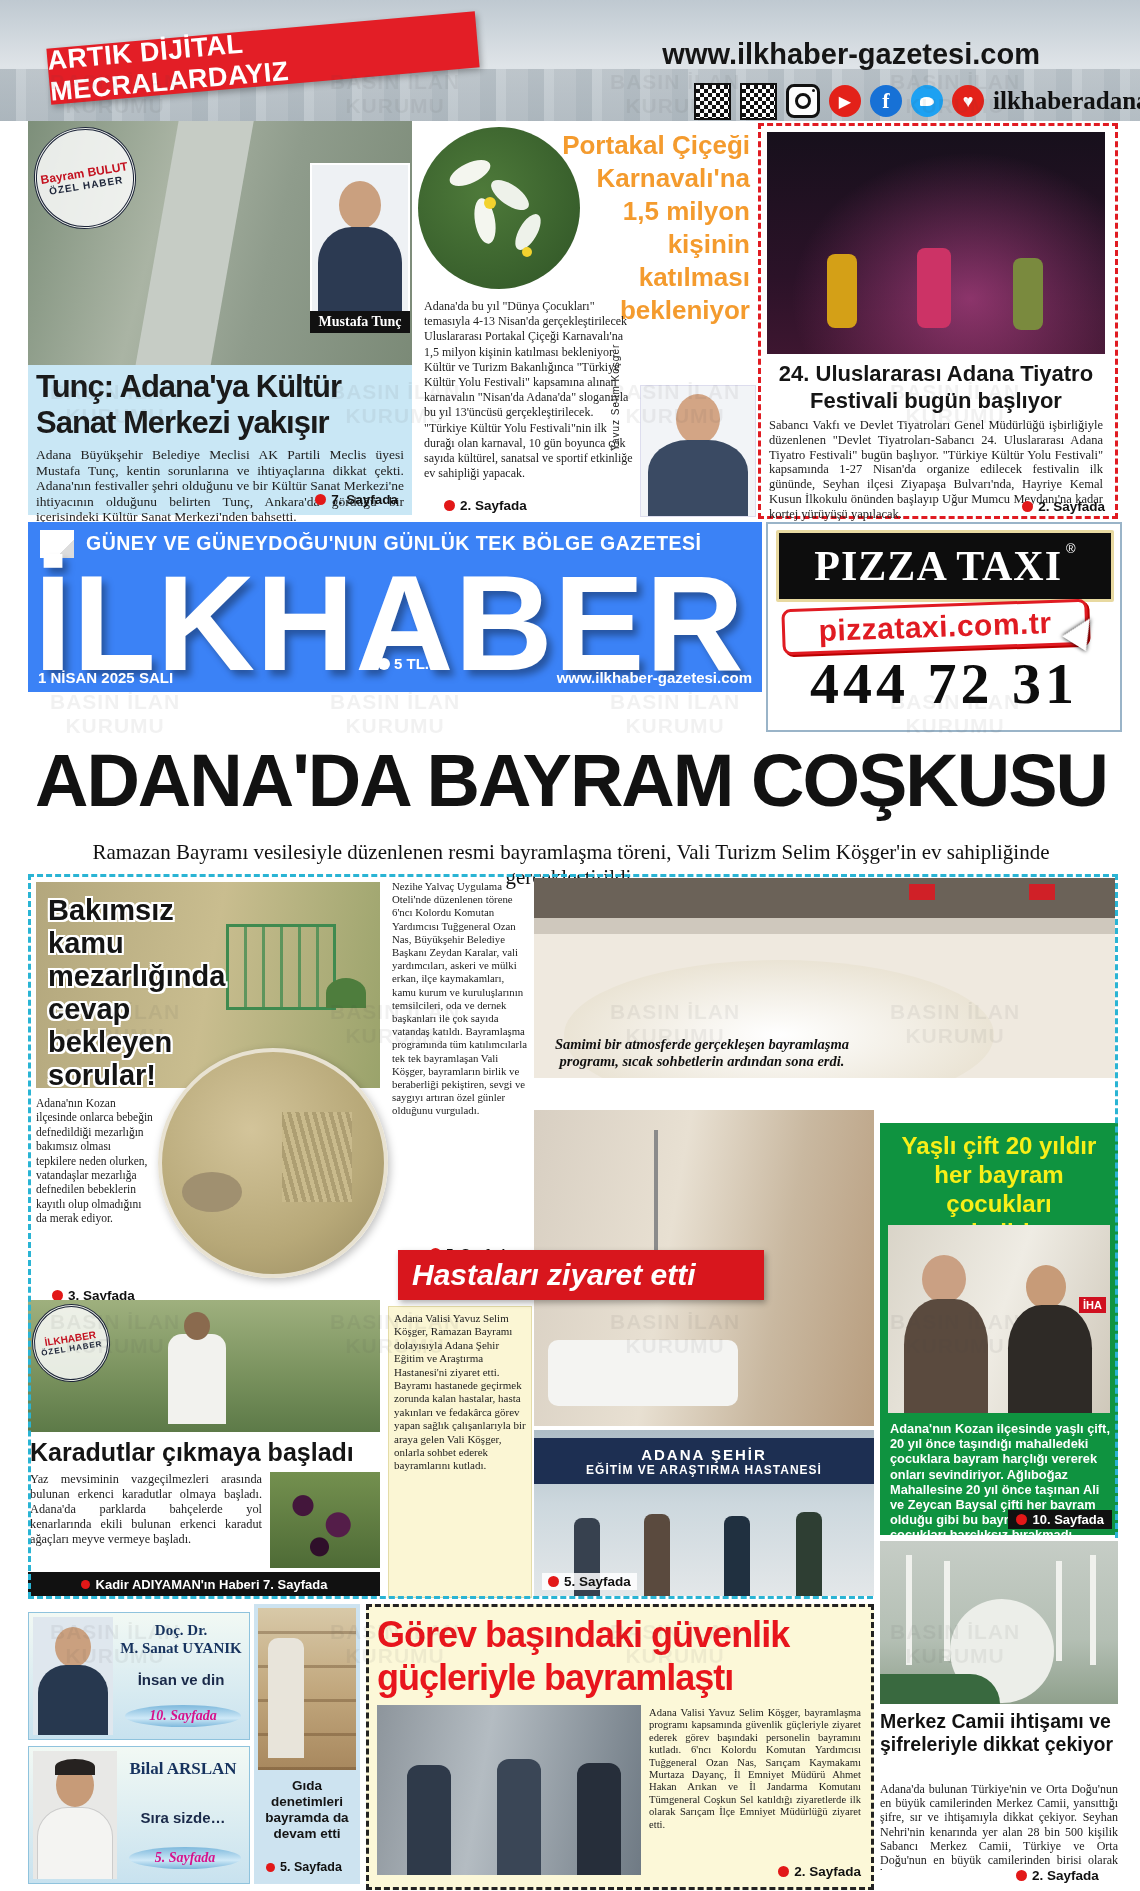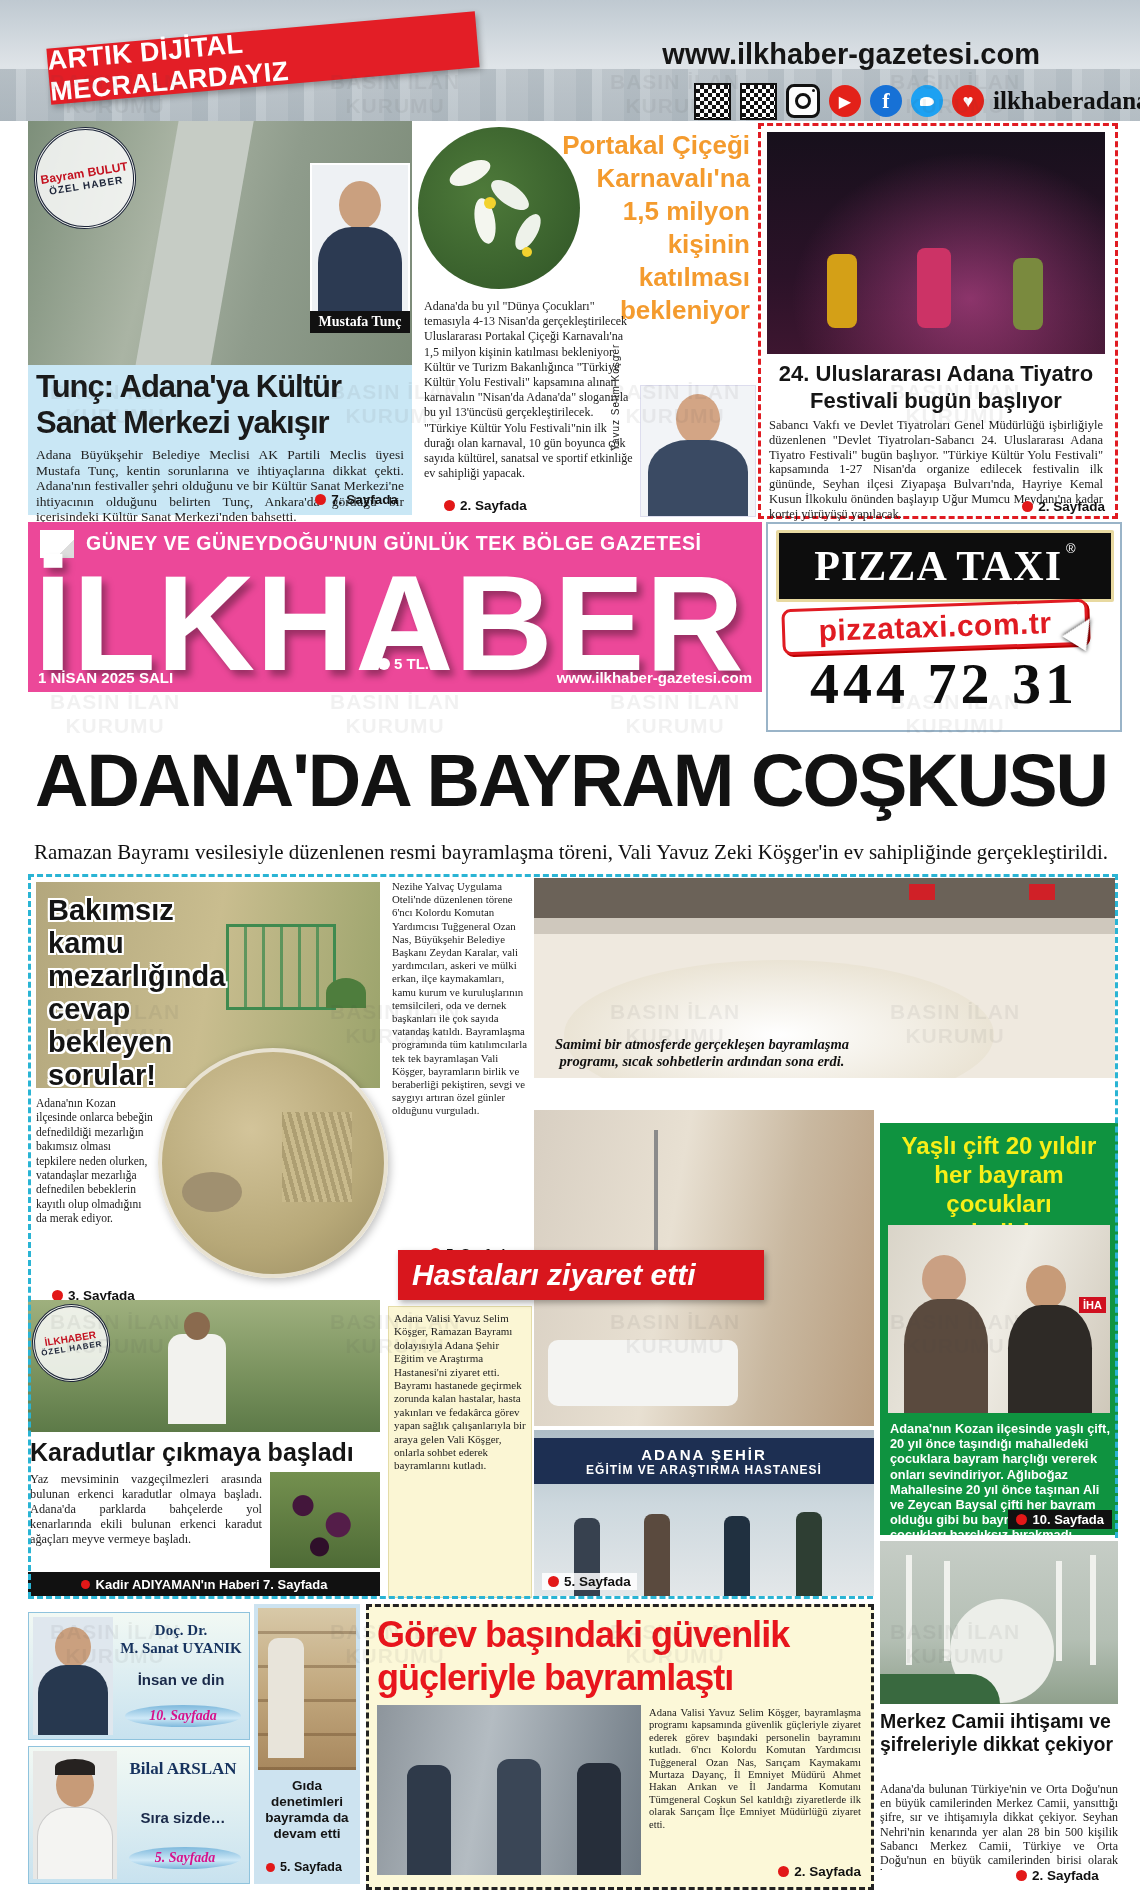--- a/index.html
+++ b/index.html
@@ -111,21 +111,21 @@
       <div style="position:absolute;left:246px;bottom:24px;width:30px;height:72px;background:#7a8a3e;border-radius:8px;"></div>
     </div>
     <div class="abs" style="left:6px;top:234px;width:338px;text-align:center;font-weight:bold;font-size:22px;line-height:27px;color:#151515;">24. Uluslararası Adana Tiyatro Festivali bugün başlıyor</div>
     <div class="abs serif just" style="left:8px;top:292px;width:334px;font-size:12.5px;line-height:14.8px;color:#222;">Sabancı Vakfı ve Devlet Tiyatroları Genel Müdürlüğü işbirliğiyle düzenlenen "Devlet Tiyatroları-Sabancı 24. Uluslararası Adana Tiyatro Festivali" bugün başlıyor. "Türkiye Kültür Yolu Festivali" kapsamında 1-27 Nisan'da organize edilecek festivalin ilk gününde, Seyhan ilçesi Ziyapaşa Bulvarı'nda, Hayriye Kemal Kusun İlkokulu önünden başlayıp Uğur Mumcu Meydanı'na kadar kortej yürüyüşü yapılacak.</div>
     <div class="pageref abs" style="right:10px;bottom:2px;">
       <span class="dot"></span>
       <span>2. Sayfada</span>
     </div>
   </div>
 
-  <div class="abs" style="left:28px;top:522px;width:734px;height:170px;background:#ec4899;">
+  <div class="abs" style="left:28px;top:522px;width:734px;height:170px;background:#3b82f6;">
     <div class="abs" style="left:12px;top:8px;width:34px;height:28px;background:linear-gradient(135deg,#fff 70%,#ddd 70%);"></div>
     <div class="abs" style="left:58px;top:10px;width:670px;color:#fff;font-size:19.5px;font-weight:bold;letter-spacing:.5px;">GÜNEY VE GÜNEYDOĞU'NUN GÜNLÜK TEK BÖLGE GAZETESİ</div>
     <div class="abs" style="left:6px;top:26px;width:728px;color:#fff;font-weight:bold;font-size:136px;line-height:150px;letter-spacing:1px;
                 text-shadow:5px 6px 7px rgba(0,0,0,.35);">İLKHABER</div>
     <div class="abs" style="left:10px;bottom:6px;color:#fff;font-weight:bold;font-size:15px;">1 NİSAN 2025 SALI</div>
     <div class="abs" style="left:350px;bottom:20px;display:flex;align-items:center;gap:4px;color:#fff;font-weight:bold;font-size:15px;">
       <span style="width:12px;height:12px;border-radius:50%;background:#fff;display:inline-block;"></span>
       <span>5 TL.</span>
     </div>
     <div class="abs" style="right:10px;bottom:6px;color:#fff;font-weight:bold;font-size:15px;">www.ilkhaber-gazetesi.com</div>
@@ -140,21 +140,21 @@
     <div class="abs" style="left:14px;top:80px;width:300px;height:40px;background:#fff;border:3px solid #e01b22;border-radius:9px;
                 display:flex;align-items:center;justify-content:center;transform:rotate(-2deg);box-shadow:2px 2px 0 #b00;">
       <span style="color:#e01b22;font-weight:bold;font-size:30px;letter-spacing:.5px;">pizzataxi.com.tr</span>
     </div>
     <div style="position:absolute;left:300px;top:92px;width:0;height:0;border-left:14px solid transparent;border-right:14px solid transparent;
                 border-bottom:30px solid #fff;transform:rotate(32deg);filter:drop-shadow(0 0 2px #000);z-index:4;"></div>
     <div class="abs serif" style="left:0;top:126px;width:352px;text-align:center;font-weight:bold;font-size:58px;letter-spacing:4px;color:#0d0d0d;">444 72 31</div>
   </div>
 
   <div class="abs" style="left:28px;top:738px;width:1086px;text-align:center;font-weight:bold;font-size:74px;letter-spacing:-2px;color:#121212;">ADANA'DA BAYRAM COŞKUSU</div>
-  <div class="abs serif" style="left:28px;top:840px;width:1086px;text-align:center;font-size:21px;color:#111;">Ramazan Bayramı vesilesiyle düzenlenen resmi bayramlaşma töreni, Vali Yavuz Zeki Köşger'in ev sahipliğinde gerçekleştirildi.</div>
+  <div class="abs serif" style="left:28px;top:840px;width:1086px;text-align:center;font-size:21px;color:#111;">Ramazan Bayramı vesilesiyle düzenlenen resmi bayramlaşma töreni, Vali Turizm Selim Köşger'in ev sahipliğinde gerçekleştirildi.</div>
 
   <div class="dashC" style="left:28px;top:874px;width:1090px;border-top-width:3px;"></div>
   <div class="dashC" style="left:28px;top:874px;height:724px;border-left-width:3px;"></div>
   <div class="dashC" style="left:1115px;top:874px;height:664px;border-right-width:3px;"></div>
   <div class="dashC" style="left:28px;top:1596px;width:845px;border-bottom-width:3px;"></div>
 
   <div class="ph" style="left:36px;top:882px;width:344px;height:206px;background:linear-gradient(100deg,#b3a77d,#c9bd8f 50%,#9aa36b);">
     <div style="position:absolute;left:190px;top:42px;width:104px;height:80px;border:3px solid #3f8a4f;
                 background:repeating-linear-gradient(90deg,transparent 0 15px,rgba(63,138,79,.75) 15px 18px);"></div>
     <div style="position:absolute;right:14px;top:96px;width:40px;height:30px;background:#4e7d3d;border-radius:50% 50% 0 0;"></div>

